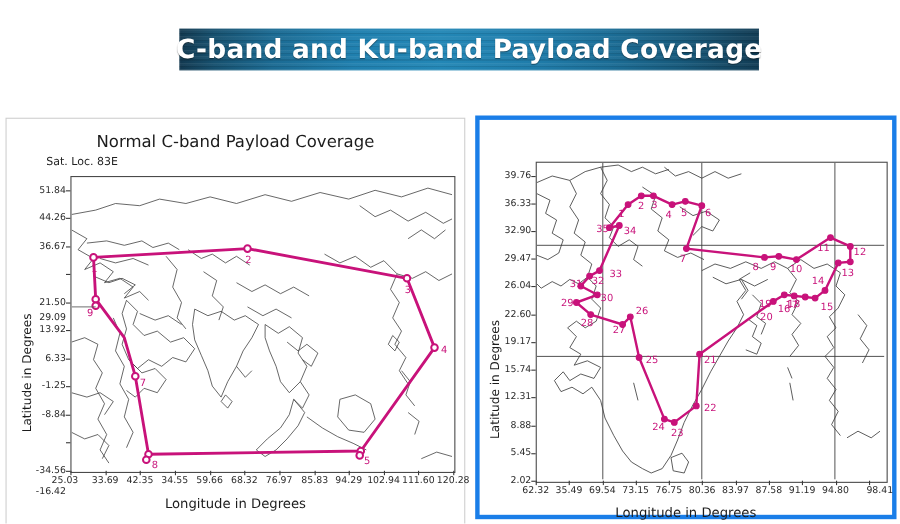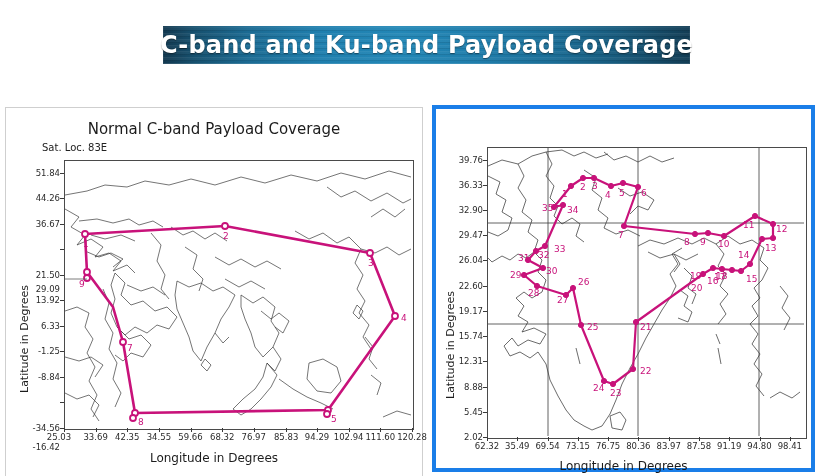--- a/index.html
+++ b/index.html
@@ -416,15 +416,15 @@
     <div class="tick xtick" style="left: 202.365px; top: 332px;">80.36</div>
     <div style="position: absolute; height: 4px; width: 1px; background: rgb(58, 58, 58); top: 328px; left: 202.365px;"></div>
     <div class="tick xtick" style="left: 232.654px; top: 332px;">83.97</div>
     <div style="position: absolute; height: 4px; width: 1px; background: rgb(58, 58, 58); top: 328px; left: 232.654px;"></div>
     <div class="tick xtick" style="left: 262.944px; top: 332px;">87.58</div>
     <div style="position: absolute; height: 4px; width: 1px; background: rgb(58, 58, 58); top: 328px; left: 262.944px;"></div>
     <div class="tick xtick" style="left: 293.234px; top: 332px;">91.19</div>
     <div style="position: absolute; height: 4px; width: 1px; background: rgb(58, 58, 58); top: 328px; left: 293.234px;"></div>
     <div class="tick xtick" style="left: 323.523px; top: 332px;">94.80</div>
     <div style="position: absolute; height: 4px; width: 1px; background: rgb(58, 58, 58); top: 328px; left: 323.523px;"></div>
-    <div class="tick xtick" style="left: 353.813px; top: 332px;">98.41</div>
+    <div class="tick xtick" style="left: 353.813px; top: 332px; padding-left: 20px;">98.41</div>
     <div style="position: absolute; height: 4px; width: 1px; background: rgb(58, 58, 58); top: 328px; left: 353.813px;"></div>
   </div>
 
 </body></html>

